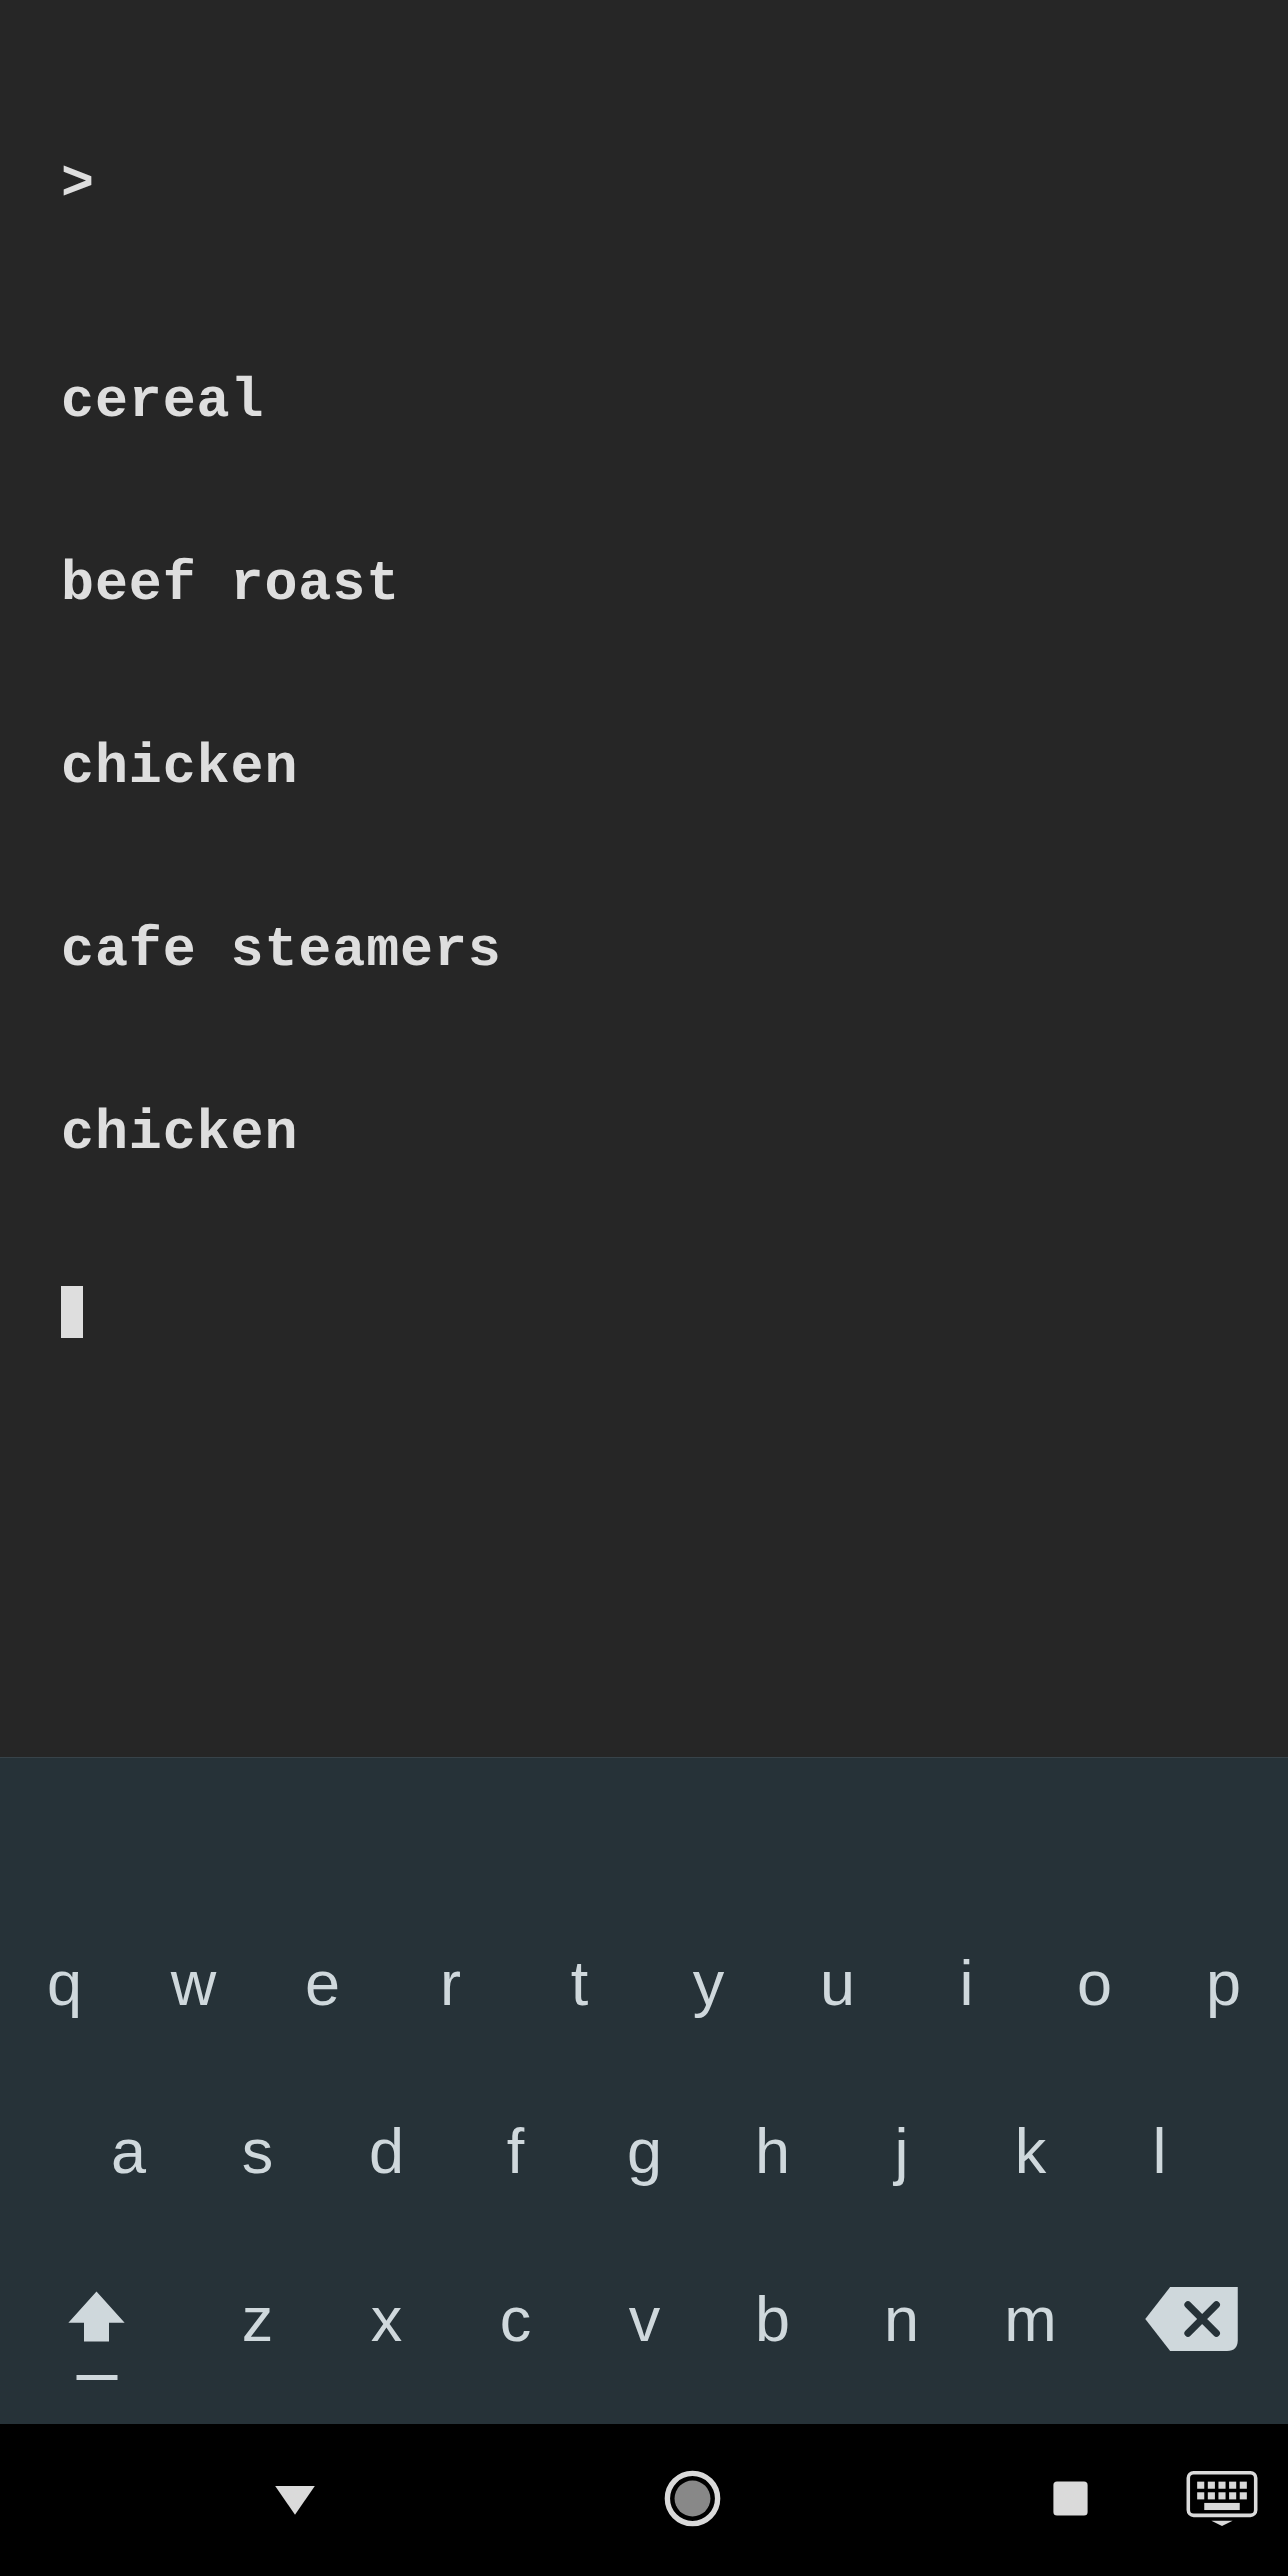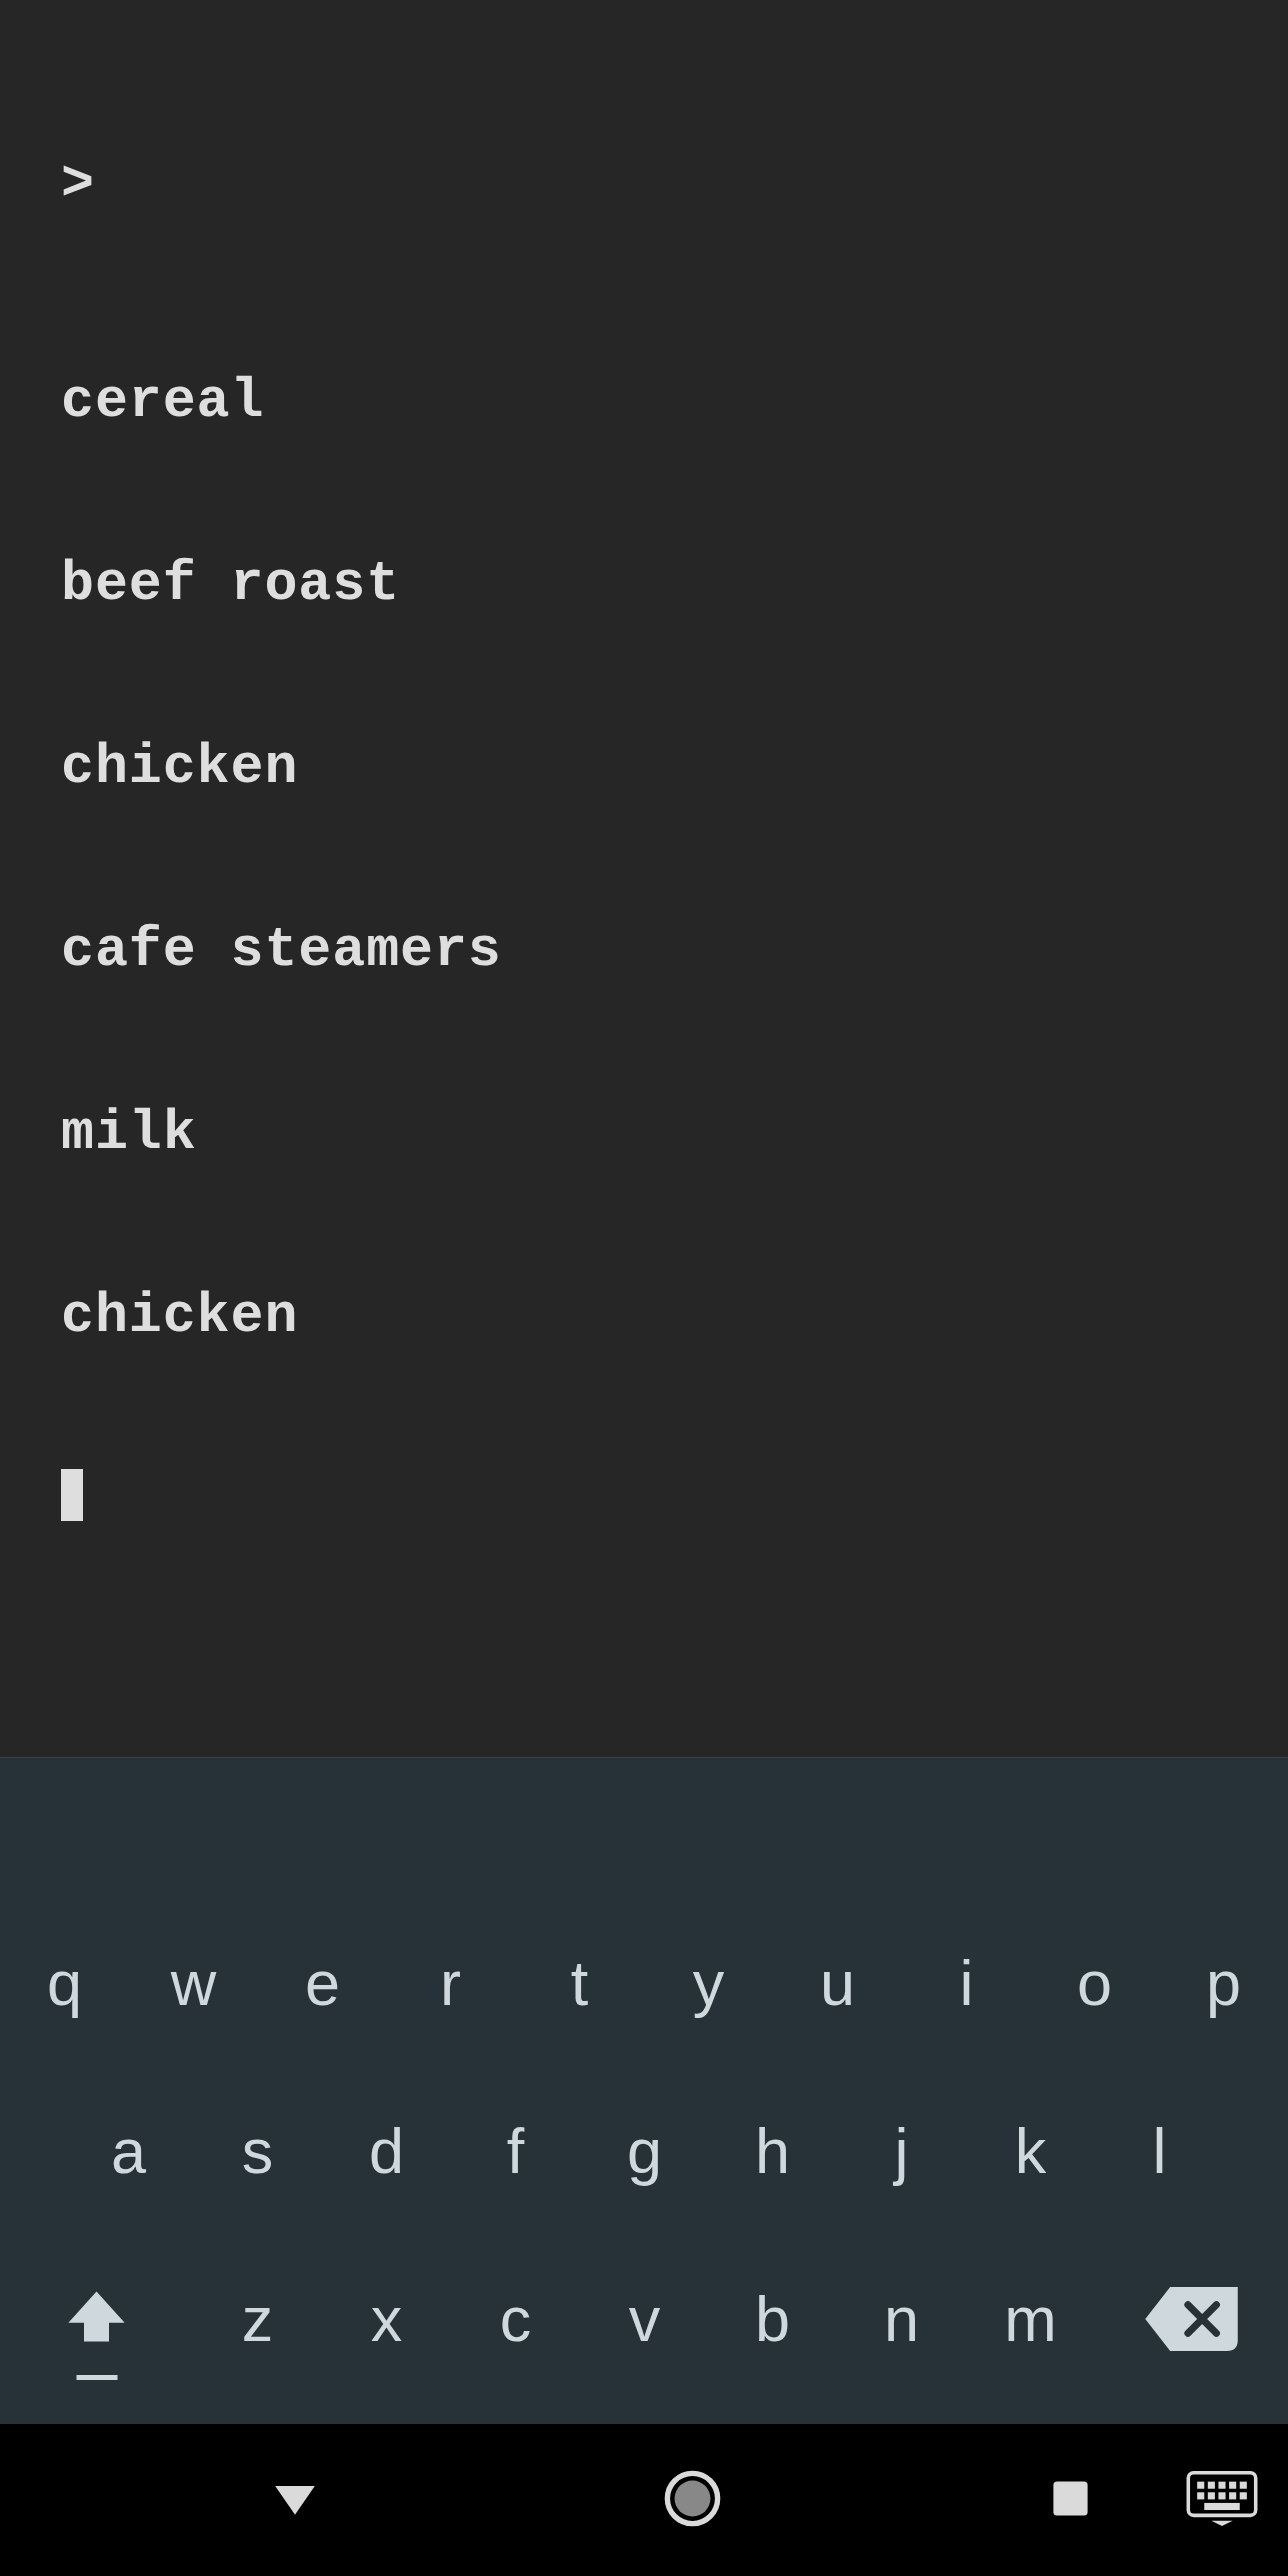--- a/index.html
+++ b/index.html
@@ -86,21 +86,20 @@
 </head>
 <body>
 
 <div class="terminal">
   <div class="term-text">
     <div class="prompt-line">&gt;</div>
     <div class="out-line">cereal</div>
     <div class="out-line">beef roast</div>
     <div class="out-line">chicken</div>
     <div class="out-line">cafe steamers</div>
-    <div class="out-line">milk</div>
     <div class="out-line">chicken</div>
     <div class="out-line"><span class="cursor"></span></div>
   </div>
 </div>
 
 <div class="kb-suggest"></div>
 <div class="kb-strip"></div>
 
 <div class="kb">
 

